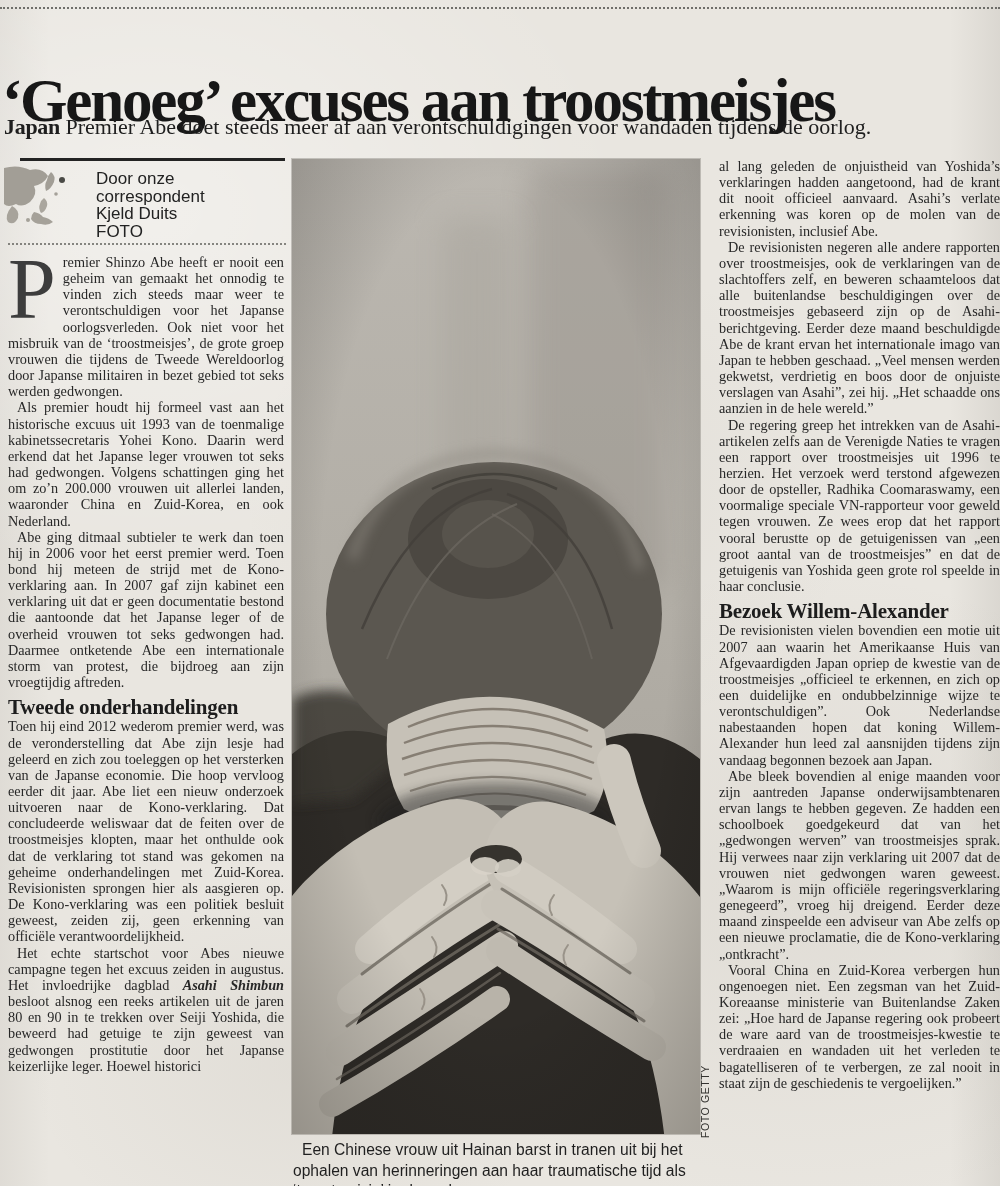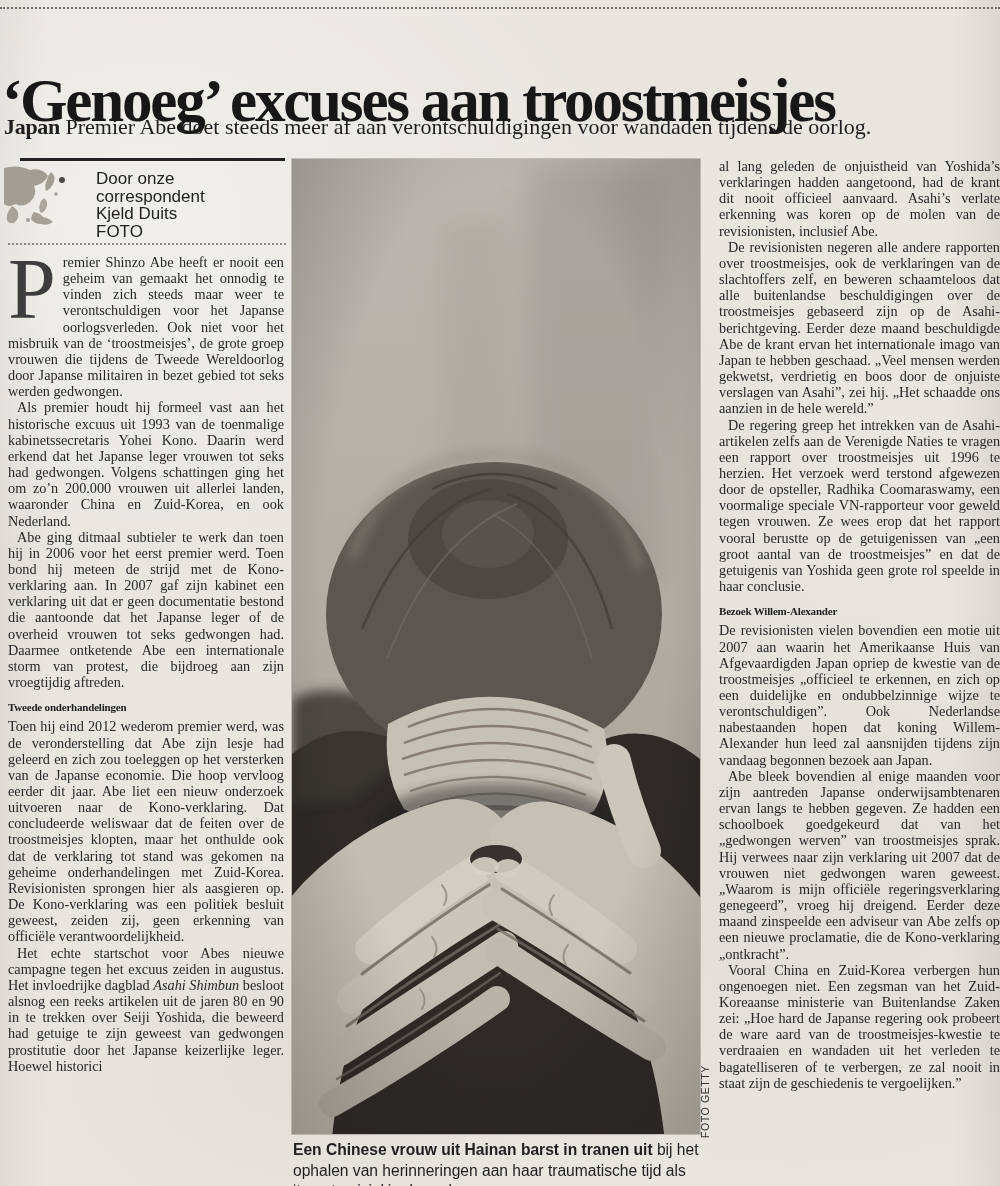--- a/index.html
+++ b/index.html
@@ -36,39 +36,39 @@
   .byline .map{position:absolute;left:-4px;top:6px;}
   .byline .btxt{position:absolute;left:88px;top:12px;font-family:"Liberation Sans", sans-serif;font-size:17px;line-height:17.5px;color:#222;}
   .byline .btxt .bold{font-weight:400;}
   .dotrule{position:absolute;left:8px;top:243px;width:278px;border-top:2px dotted #6b6b66;opacity:.8;}
   
   .col{position:absolute;text-align:justify;font-size:14.25px;line-height:16.15px;color:#272727;overflow:hidden;}
   .col-left{left:8px;top:254px;width:276px;height:914px;}
   .col-right{left:695px;top:158px;width:281px;height:1012px;margin-left:24px;}
   .col p{margin:0;}
   .col p.indent{text-indent:9px;}
-  .col .shead{font-weight:700;font-size:11px;margin:9px 0 3px;text-align:left;letter-spacing:-0.2px;color:#1d1d1d;}
+  .col .shead{font-weight:700;font-size:21px;margin:9px 0 3px;text-align:left;letter-spacing:-0.2px;color:#1d1d1d;}
   .dropcap{
     float:left;font-size:86px;line-height:64px;height:64px;
     padding:3px 7px 0 0;color:#3d3d3d;font-weight:400;
   }
-  em{font-style:italic;}
+  em{font-style:italic;font-weight:bold;}
   
   .photo{position:absolute;left:292px;top:159px;width:408px;height:975px;box-shadow:0 0 0 1px rgba(60,55,48,.25);}
   .photo svg{display:block;}
   .credit{
     position:absolute;left:699px;top:1026px;height:112px;
     font-family:"Liberation Sans", sans-serif;font-size:10.5px;letter-spacing:.6px;color:#33322f;
     writing-mode:vertical-rl;transform:rotate(180deg);line-height:13px;
   }
   .caption{
     position:absolute;left:293px;top:1140px;width:420px;
     font-family:"Liberation Sans", sans-serif;font-size:15.6px;line-height:20.5px;color:#1f1f1f;
   }
-  .caption .lead{font-weight:700;}
+  .caption .lead{font-weight:400;margin-left:9px;}
 </style>
 </head>
 <body>
 
 <div id="paper">
 
   <div class="toprule"></div>
 
   <h1 class="headline">‘Genoeg’ excuses aan troostmeisjes</h1>
 

